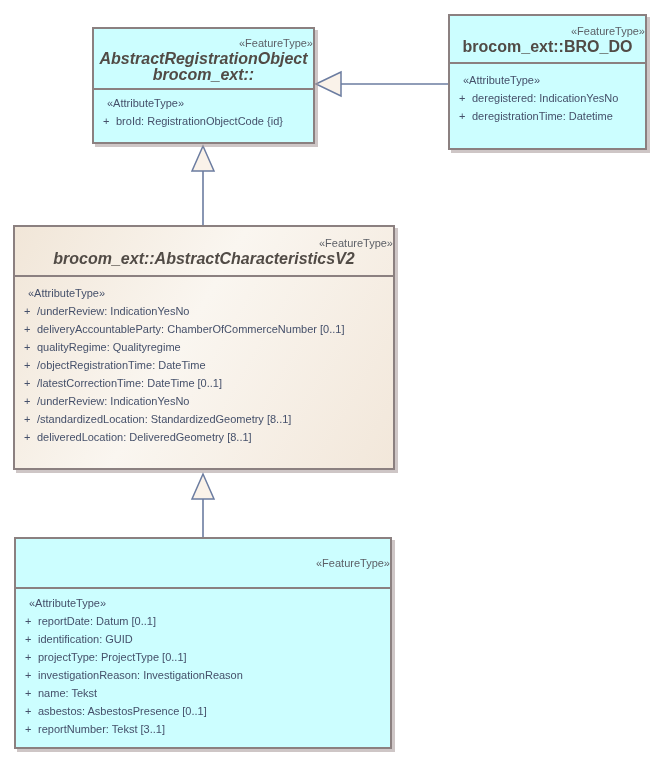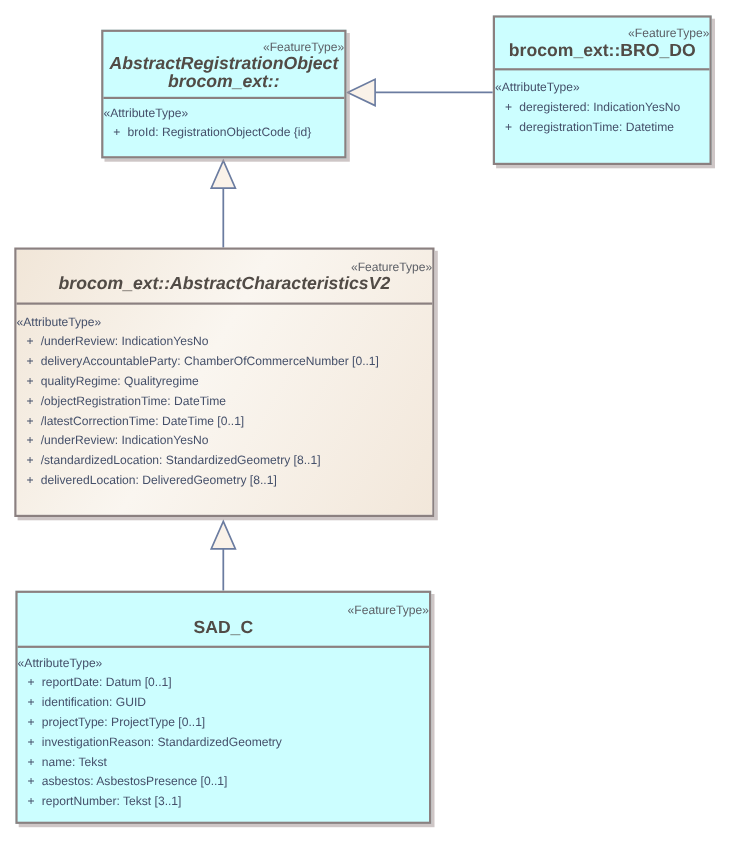--- a/index.html
+++ b/index.html
@@ -21,21 +21,21 @@
   .hdr {
     box-sizing:border-box; border-bottom:2px solid #8B8080;
     display:flex; flex-direction:column; justify-content:center;
     text-align:center;
   }
   .stereo   { font-size:11px; line-height:16px; color:#5C5F66;text-align:right; }
   .cls-name { font-size:16px; line-height:16px; font-weight:bold; color:#514B46; }
   .abstract .cls-name { font-style:italic; }
 
   .attrs { box-sizing:border-box; }
-  .attr-stereo { font-size:11px; line-height:17px; color:#45506A; }
+  .attr-stereo { font-size:11px; line-height:17px; padding-left:13px; color:#45506A; }
   .attr-row  { display:flex; font-size:11px; line-height:18px; }
   .vis       { width:13px; padding-left:9px; flex:none; }
   .attr-text { white-space:nowrap; }
 
   
   .c-aro  { left:92px;  top:27px;  width:223px; height:117px; }
   .c-aro  .hdr  { height:61px; }
   .c-aro  .attrs { padding-top:5px; }
 
   .c-bro  { left:448px; top:14px;  width:199px; height:136px; }
@@ -156,42 +156,39 @@
           <span class="vis">+</span>
           <span class="attr-text">deliveredLocation: DeliveredGeometry [8..1]</span>
         </div>
         </div>
     </div>
   </div>
 
   <div class="uml-class cyan c-sadc">
     <div class="hdr">
       <div class="stereo">«FeatureType»</div>
-      <div>
-          <div class="cls-name">SAD_C</div>
-        </div>
     </div>
     <div class="attrs">
       <div class="attr-stereo">«AttributeType»</div>
       <div>
           <div class="attr-row">
           <span class="vis">+</span>
           <span class="attr-text">reportDate: Datum [0..1]</span>
         </div>
           <div class="attr-row">
           <span class="vis">+</span>
           <span class="attr-text">identification: GUID</span>
         </div>
           <div class="attr-row">
           <span class="vis">+</span>
           <span class="attr-text">projectType: ProjectType [0..1]</span>
         </div>
           <div class="attr-row">
           <span class="vis">+</span>
-          <span class="attr-text">investigationReason: StandardizedGeometry</span>
+          <span class="attr-text">investigationReason: InvestigationReason</span>
         </div>
           <div class="attr-row">
           <span class="vis">+</span>
           <span class="attr-text">name: Tekst</span>
         </div>
           <div class="attr-row">
           <span class="vis">+</span>
           <span class="attr-text">asbestos: AsbestosPresence [0..1]</span>
         </div>
           <div class="attr-row">

